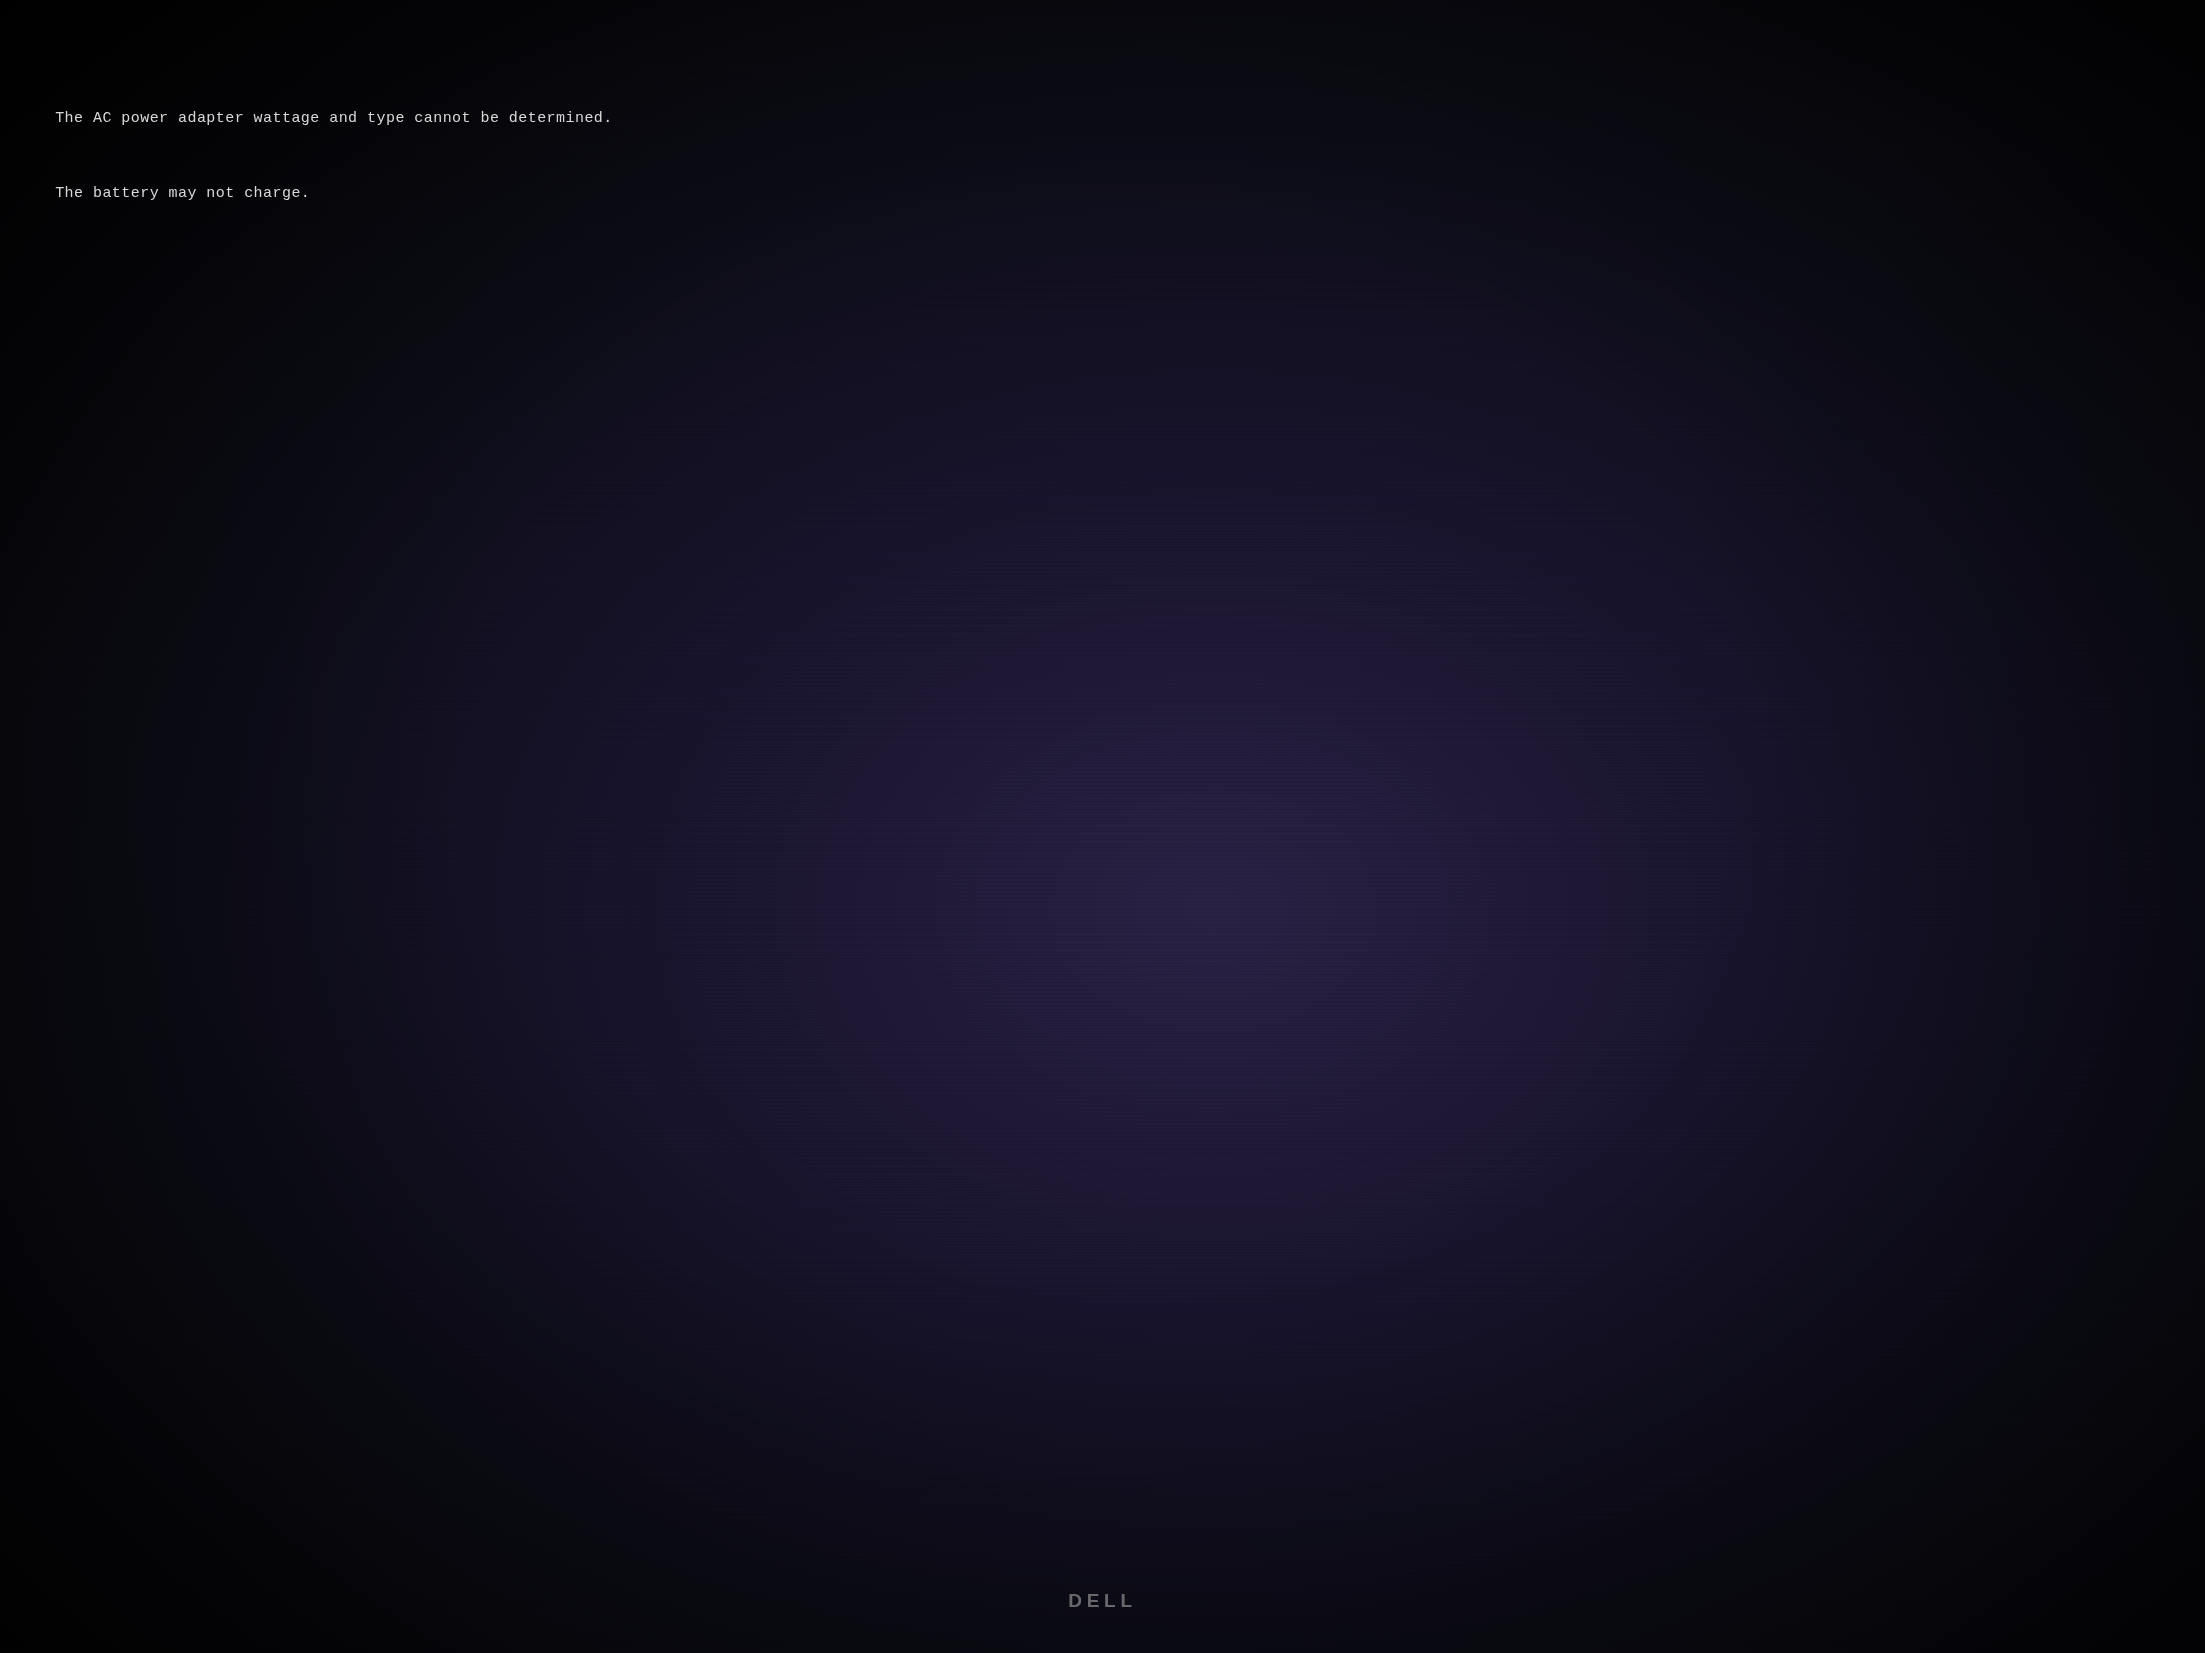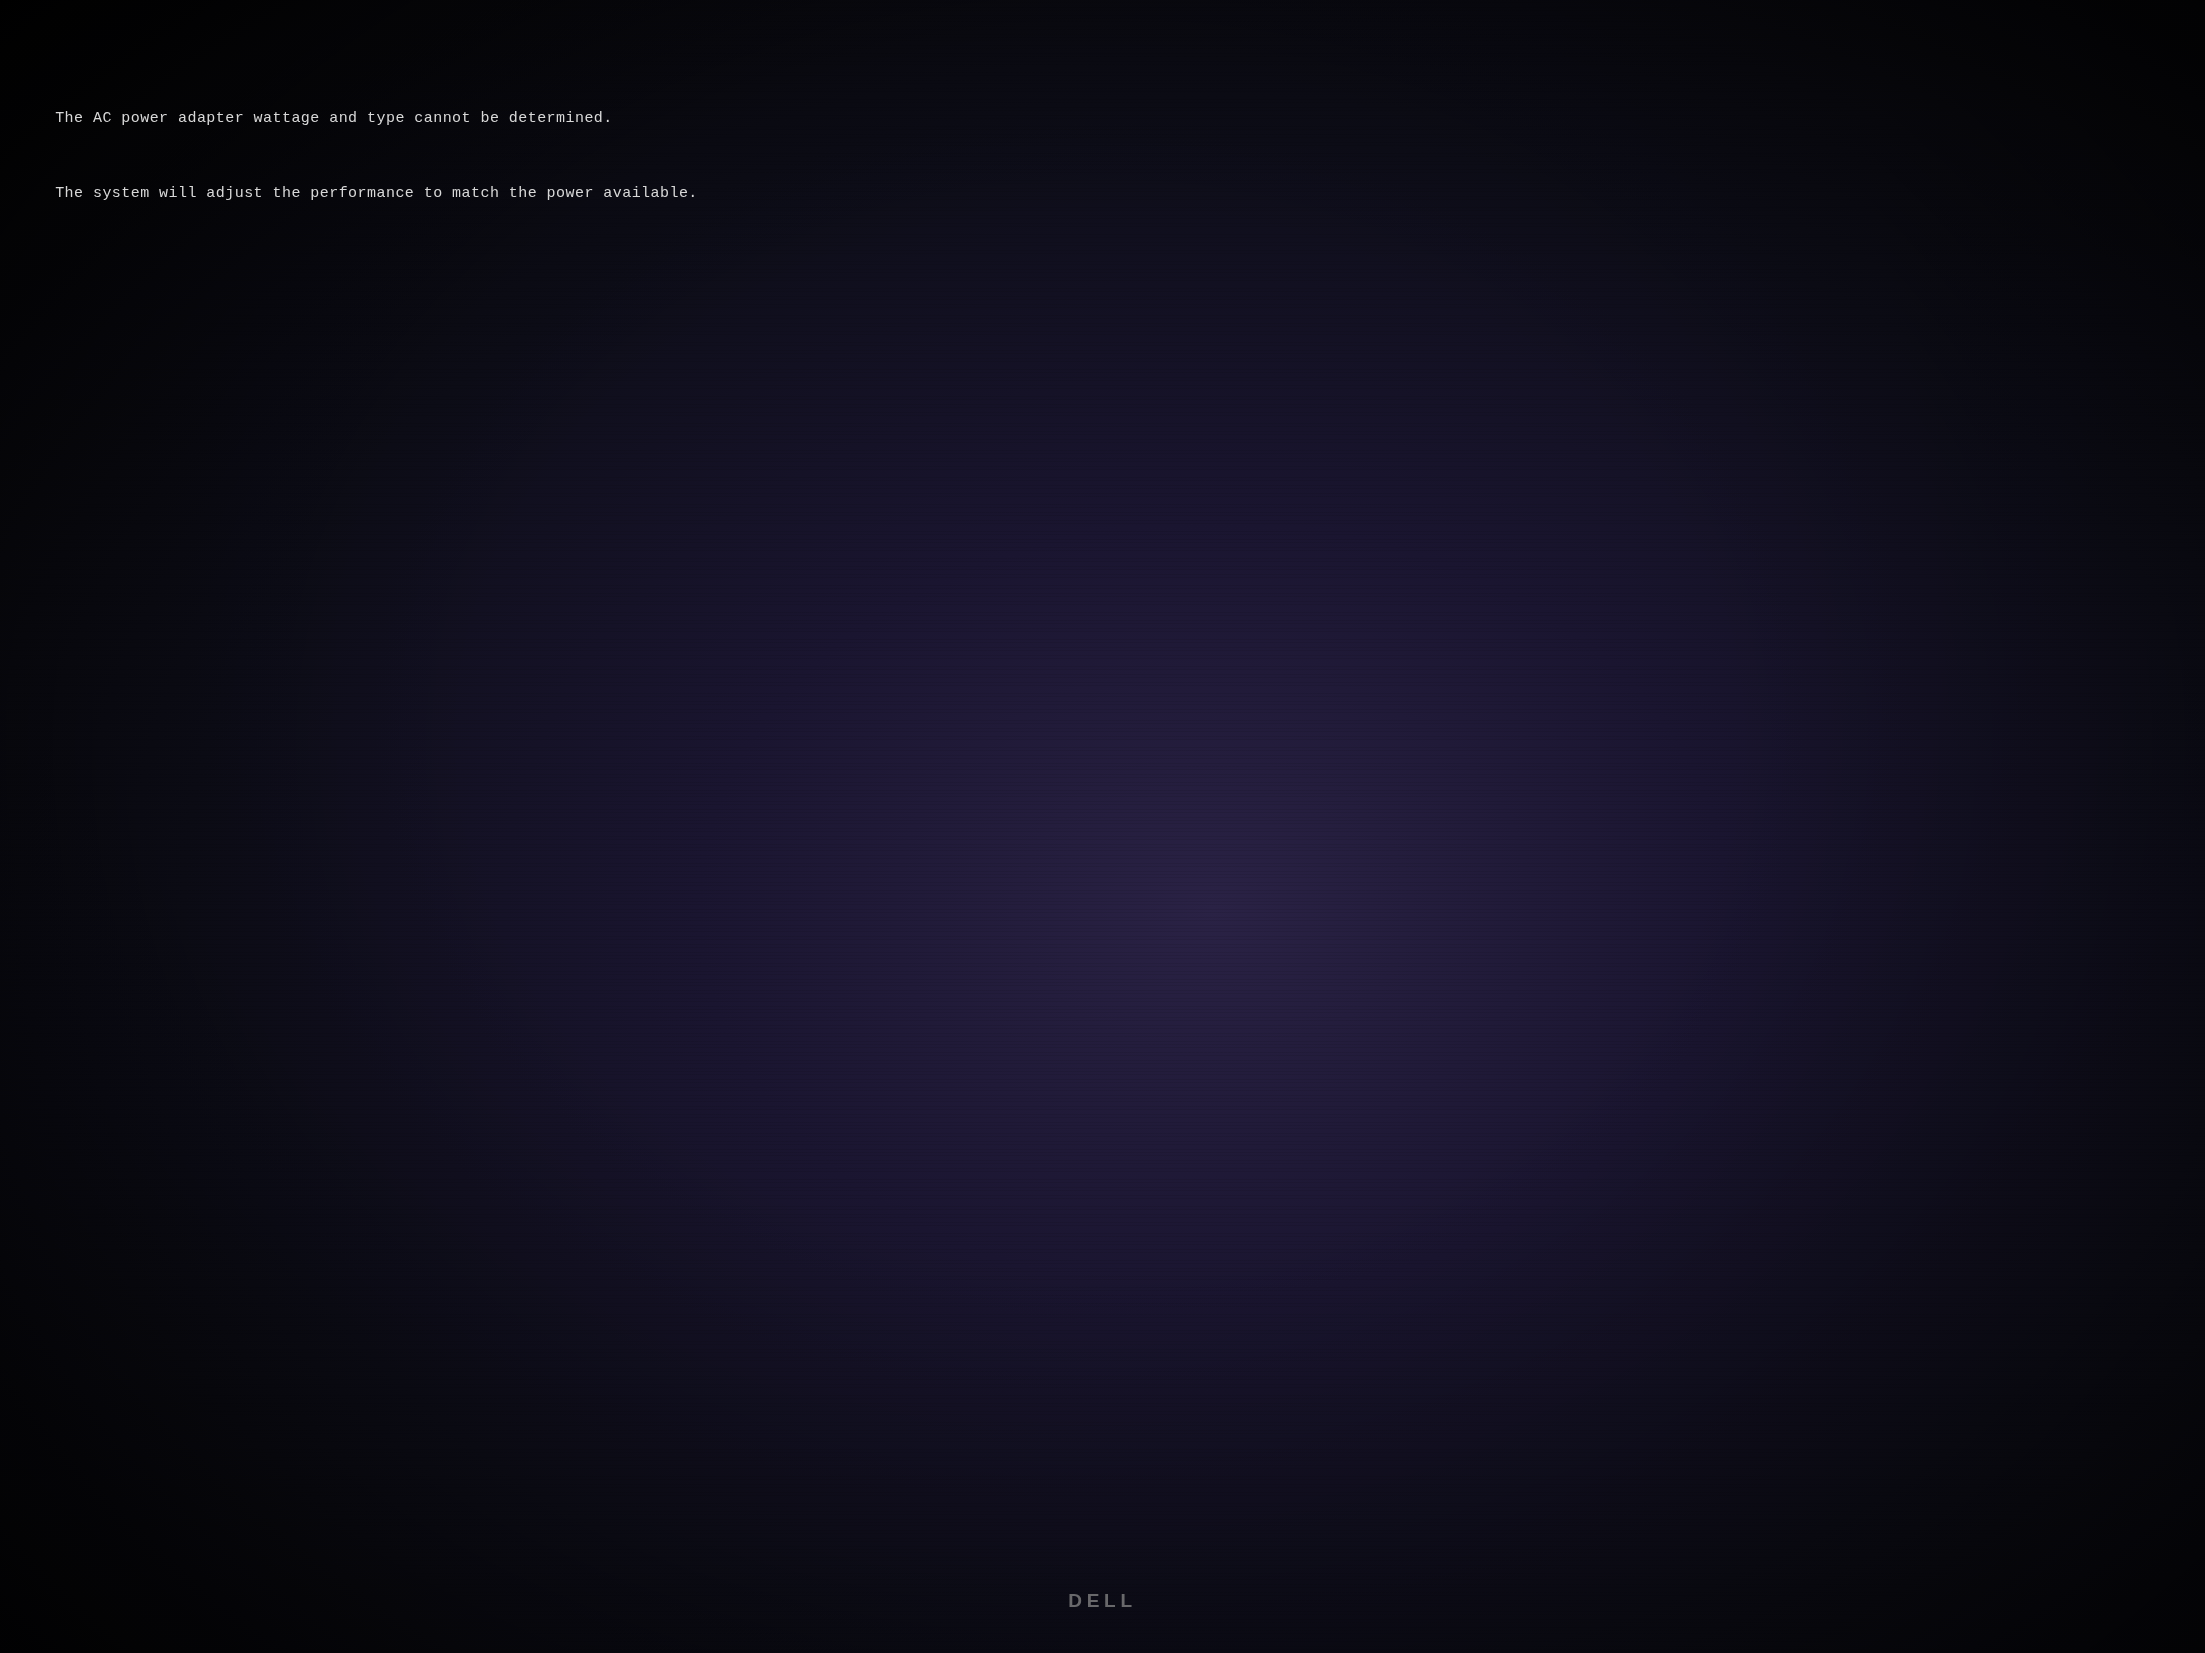--- a/index.html
+++ b/index.html
@@ -96,19 +96,19 @@
       text-align: right;
     }
   </style>
 </head>
 <body>
 
 <div class="screen-wrapper">
   <div class="content-area">
     <div class="warning-text">
       <div class="line-block">The AC power adapter wattage and type cannot be determined.</div>
-      <div class="line-block">The system will adjust the performance to match the power available.</div>
+      <div class="line-block">The battery may not charge.</div>
     </div>
   </div>
 
   <div class="dell-logo-bar">DELL</div>
 </div>
 
 
 </body></html>

